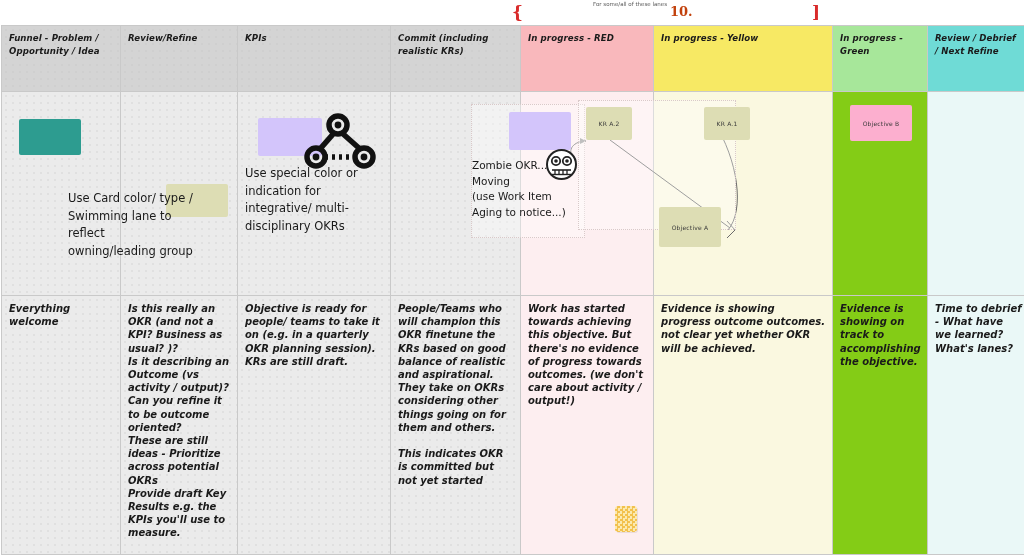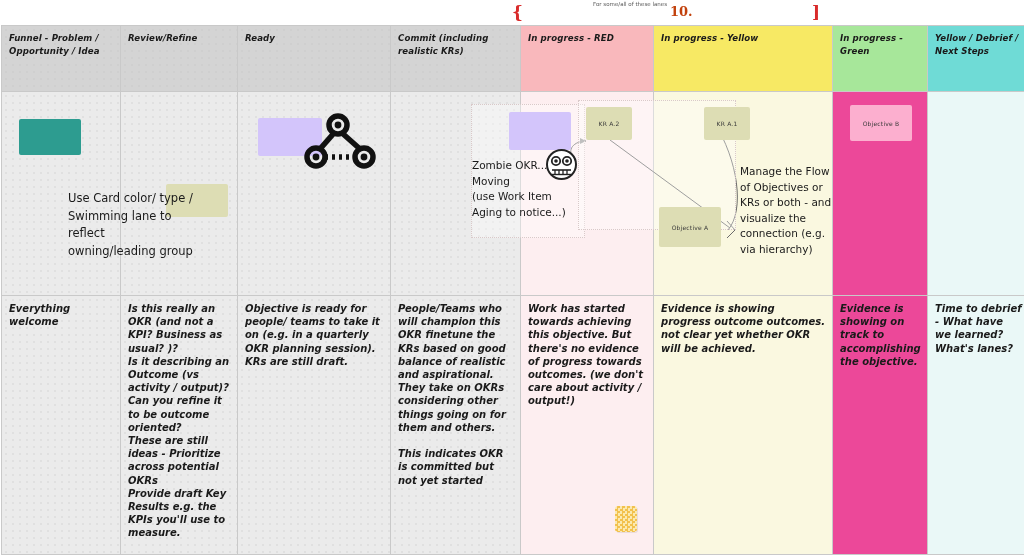--- a/index.html
+++ b/index.html
@@ -62,21 +62,21 @@
   }
 
   
   .c-grey-h{background:#d4d4d4;}
   .c-grey-b{background:#ebebeb;}
   .c-red-h{background:#f9b8bc;}
   .c-red-b{background:#fdeef0;}
   .c-yel-h{background:#f7e964;}
   .c-yel-b{background:#faf8e0;}
   .c-grn-h{background:#a7e79a;}
-  .c-grn-b{background:#ec4899;}
+  .c-grn-b{background:#84cc16;}
   .c-cyn-h{background:#6fdbd6;}
   .c-cyn-b{background:#eaf8f7;}
 
   .dotgrid{
     background-image:radial-gradient(#bfbfbf .6px, transparent .6px);
     background-size:7px 7px;
   }
 
   
   .card{
@@ -128,21 +128,21 @@
               <div class="hdr-txt">Funnel - Problem / Opportunity / Idea</div>
             </div>
       </td>
       <td class="c-grey-h dotgrid" style="width:116px;">
         <div class="cell-pad">
               <div class="hdr-txt">Review/Refine</div>
             </div>
       </td>
       <td class="c-grey-h dotgrid" style="width:152px;">
         <div class="cell-pad">
-              <div class="hdr-txt">Ready</div>
+              <div class="hdr-txt">KPIs</div>
             </div>
       </td>
       <td class="c-grey-h dotgrid" style="width:129px;">
         <div class="cell-pad">
               <div class="hdr-txt">Commit (including realistic KRs)</div>
             </div>
       </td>
       <td class="c-red-h" style="width:132px;margin-left:11px;">
         <div class="cell-pad">
               <div class="hdr-txt">In progress - RED</div>
@@ -153,21 +153,21 @@
               <div class="hdr-txt">In progress - Yellow</div>
             </div>
       </td>
       <td class="c-grn-h" style="width:94px;">
         <div class="cell-pad">
               <div class="hdr-txt">In progress - Green</div>
             </div>
       </td>
       <td class="c-cyn-h" style="width:101px;">
         <div class="cell-pad">
-              <div class="hdr-txt">Yellow / Debrief / Next Steps</div>
+              <div class="hdr-txt">Review / Debrief / Next Refine</div>
             </div>
       </td>
     </tr>
 
     <tr class="mid-row">
       <td class="c-grey-b dotgrid"></td>
       <td class="c-grey-b dotgrid"></td>
       <td class="c-grey-b dotgrid"></td>
       <td class="c-grey-b dotgrid"></td>
       <td class="c-red-b"></td>
@@ -264,20 +264,21 @@
         <path d="M21 45 L51 45" stroke-dasharray="3 4"></path>
       </g>
       <g fill="#111111">
         <circle cx="34" cy="13" r="3.4"></circle>
         <circle cx="12" cy="45" r="3.4"></circle>
         <circle cx="60" cy="45" r="3.4"></circle>
       </g>
     </svg>
   </span>
 
+  <div class="note-txt" style="position:absolute;left:245px;top:165px;width:144px;">Use special color or indication for integrative/ multi-disciplinary OKRs</div>
 
   <div class="ghost-box" style="left:471px;top:104px;width:112px;height:132px;"></div>
   <div class="ghost-box" style="left:578px;top:100px;width:156px;height:128px;"></div>
 
   <div class="card card-purple" style="left:509px;top:112px;width:62px;height:38px;">
     <span class="card-lbl"></span>
   </div>
 
   <div class="note-txt" style="position:absolute;left:472px;top:158px;width:110px;font-size:10.5px;line-height:15.5px;">Zombie OKR... Not Moving
  (use Work Item Aging to notice...)</div>
@@ -300,21 +301,20 @@
   </div>
 
   <div class="card card-khaki" style="left:704px;top:107px;width:46px;height:33px;">
     <span class="card-lbl">KR A.1</span>
   </div>
 
   <div class="card card-khaki" style="left:659px;top:207px;width:62px;height:40px;">
     <span class="card-lbl">Objective A</span>
   </div>
 
-  <div class="note-txt" style="position:absolute;left:740px;top:164px;width:96px;font-size:10.5px;line-height:15.5px;">Manage the Flow of Objectives or KRs or both - and visualize the connection (e.g. via hierarchy)</div>
 
   <div class="card card-pink" style="left:850px;top:105px;width:62px;height:36px;">
     <span class="card-lbl">Objective B</span>
   </div>
 
   <div class="hatch" style="left:615px;top:506px;width:22px;height:26px;"></div>
 
 </div>
 
 </body></html>

